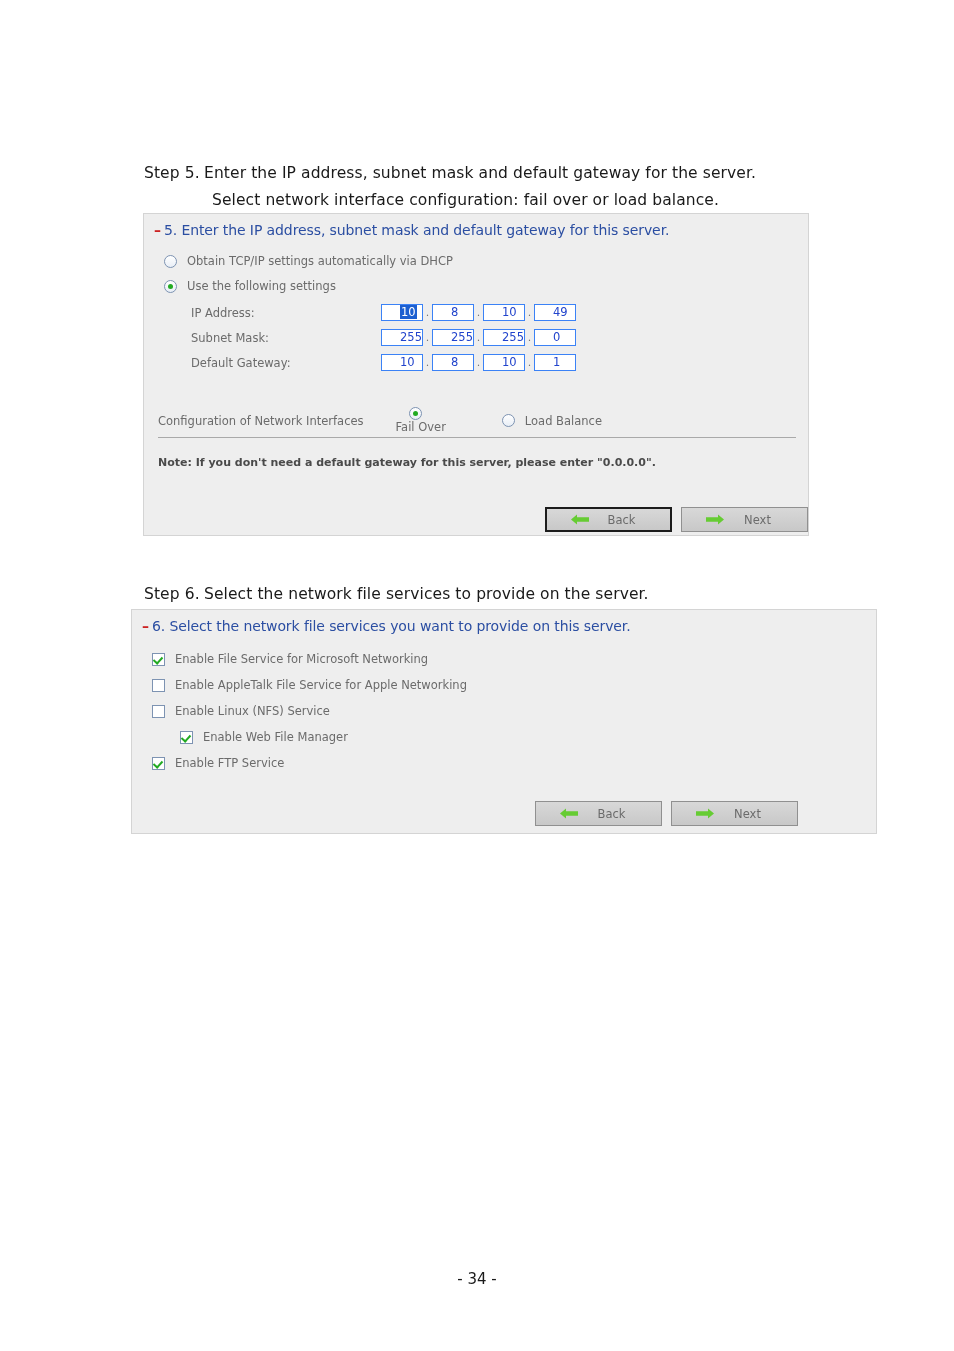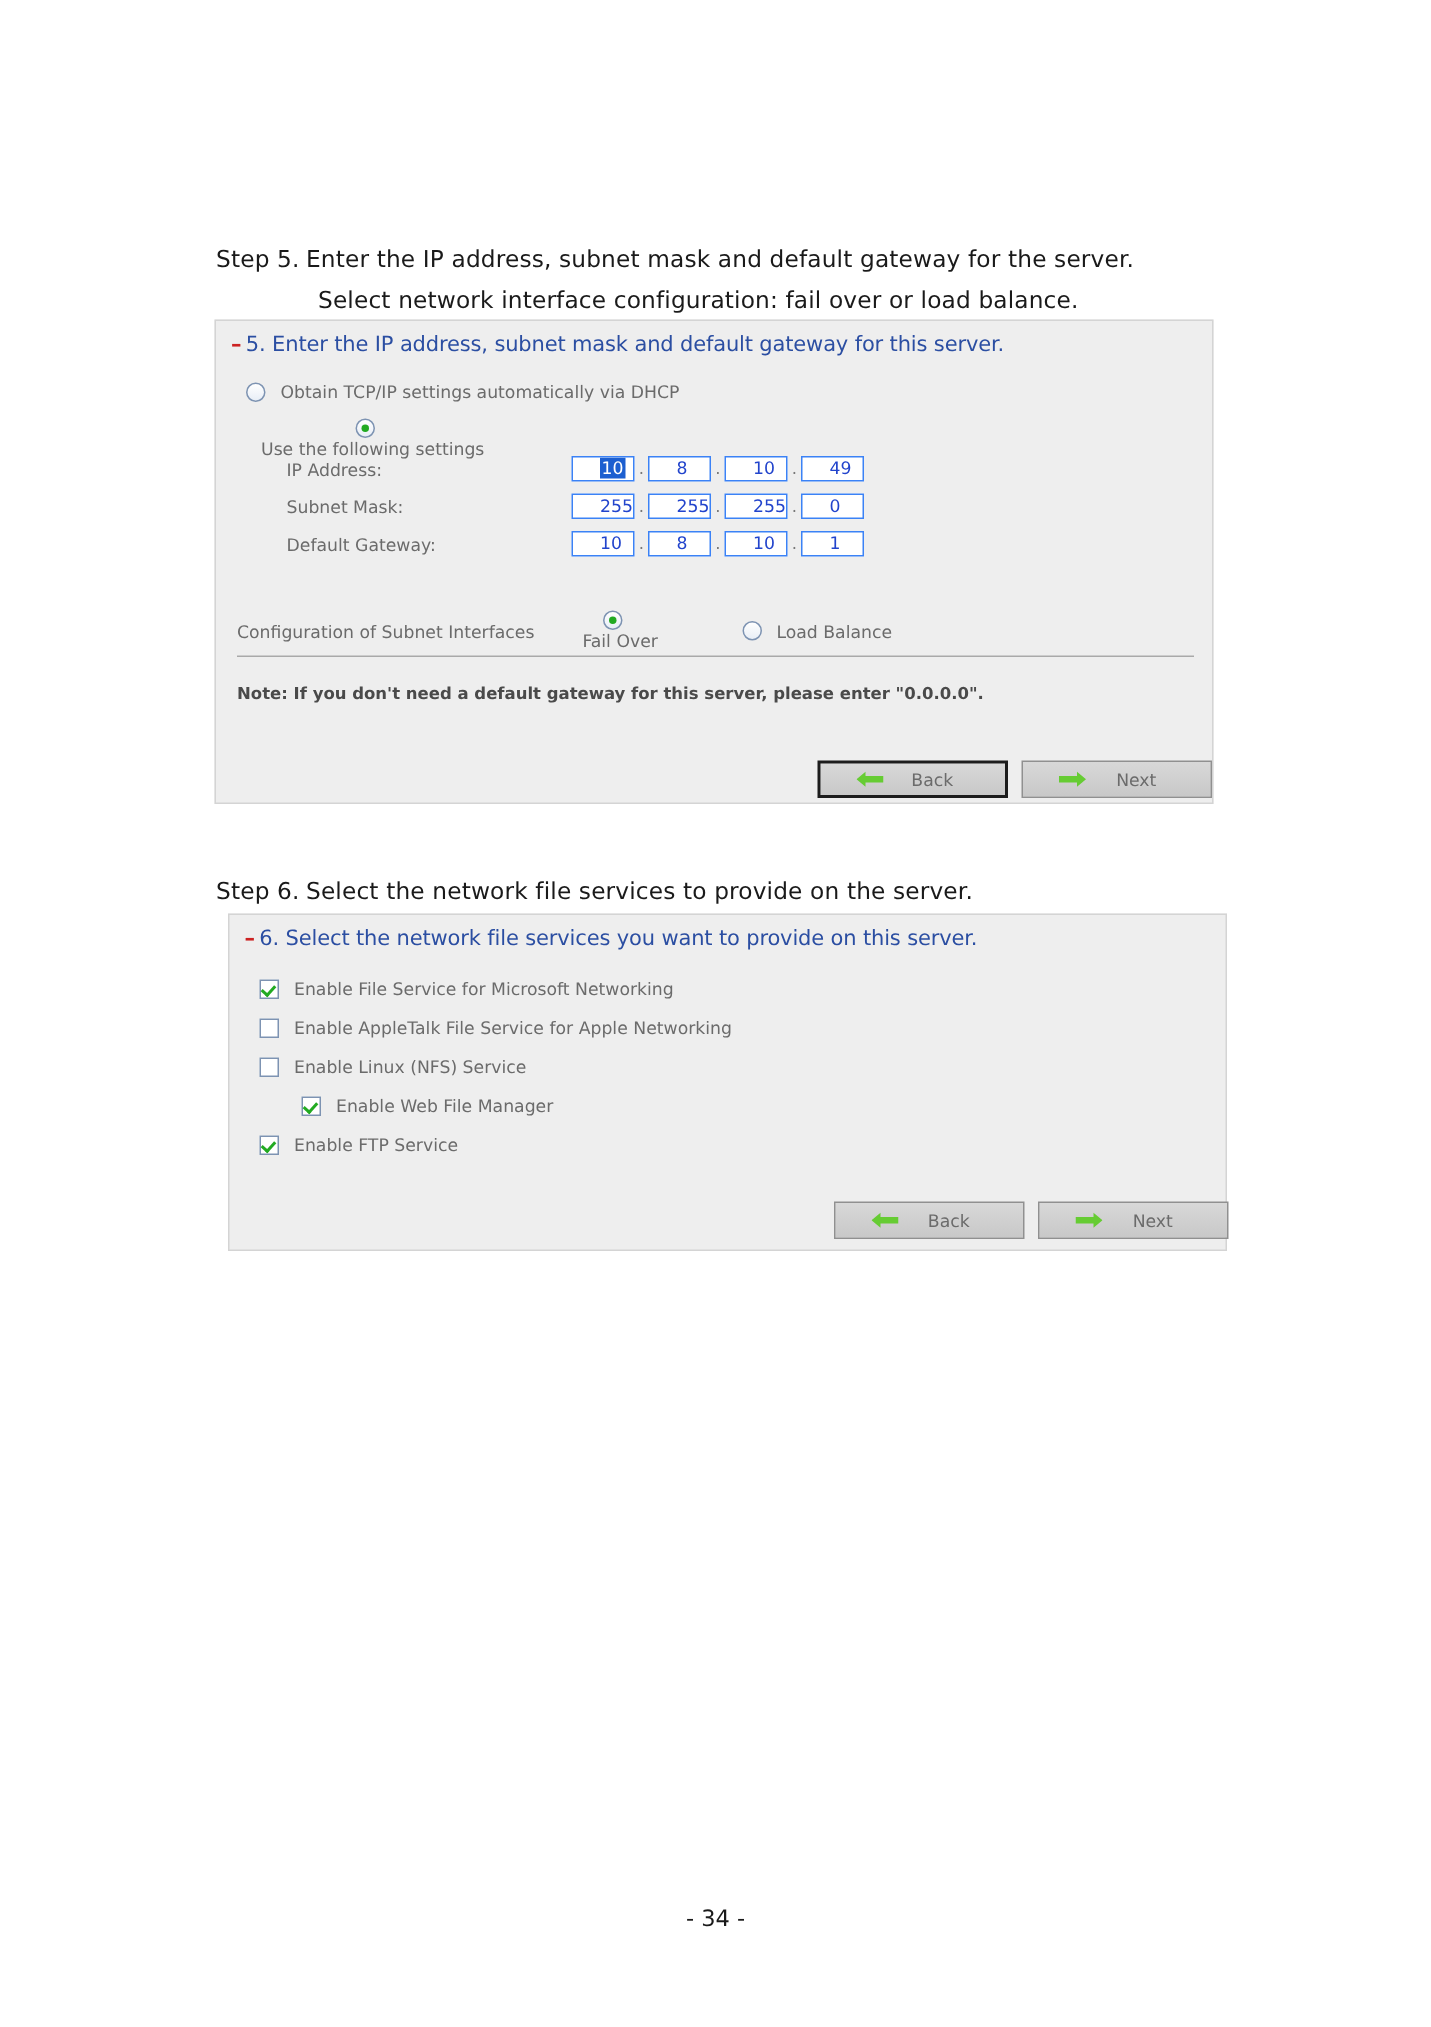--- a/index.html
+++ b/index.html
@@ -253,21 +253,21 @@
 
   <div class="panel-header">
     <span class="collapse-marker">–</span><span>5. Enter the IP address, subnet mask and default gateway for this server.</span>
   </div>
 
   <div class="radio-row" style="left:20px; top:40px;">
     <span class="radio"></span>
     <span class="radio-label">Obtain TCP/IP settings automatically via DHCP</span>
   </div>
 
-  <div class="radio-row" style="left:20px; top:65px;flex-direction:column;">
+  <div class="radio-row" style="left:20px; top:65px;">
     <span class="radio checked"></span>
     <span class="radio-label">Use the following settings</span>
   </div>
 
   <div class="field-row" style="left:47px; top:90px;">
     <span class="field-label">IP Address:</span>
     <span class="octet"><span class="sel">10</span></span>
     <span class="dot">.</span>
     <span class="octet">8</span>
     <span class="dot">.</span>
@@ -292,21 +292,21 @@
     <span class="octet">10</span>
     <span class="dot">.</span>
     <span class="octet">8</span>
     <span class="dot">.</span>
     <span class="octet">10</span>
     <span class="dot">.</span>
     <span class="octet">1</span>
   </div>
 
   <div class="iface-row" style="left:14px; top:193px;">
-    <span class="iface-label">Configuration of Subnet Interfaces</span>
+    <span class="iface-label">Configuration of Network Interfaces</span>
     <span class="iface-opt" style="margin-left:22px;flex-direction:column;">
       <span class="radio checked"></span>
       <span class="radio-label">Fail Over</span>
     </span>
     <span class="iface-opt" style="margin-left:56px;">
       <span class="radio"></span>
       <span class="radio-label">Load Balance</span>
     </span>
   </div>
 
@@ -327,21 +327,21 @@
     <span class="btn-text">Next</span>
   </div>
 </div>
 
 <div class="step-block" style="left:144px; top:581px;">
   <div class="step-line">
     <span class="step-label">Step 6.</span><span>Select the network file services to provide on the server.</span>
   </div>
 </div>
 
-<div class="panel" style="left:152px; top:609px; width:666px; height:225px;">
+<div class="panel" style="left:131px; top:609px; width:746px; height:225px;">
 
   <div class="panel-header">
     <span class="collapse-marker">–</span><span>6. Select the network file services you want to provide on this server.</span>
   </div>
 
   <div class="check-row" style="left:20px; top:42px;">
     <span class="checkbox checked"></span>
     <span class="check-label">Enable File Service for Microsoft Networking</span>
   </div>
 

